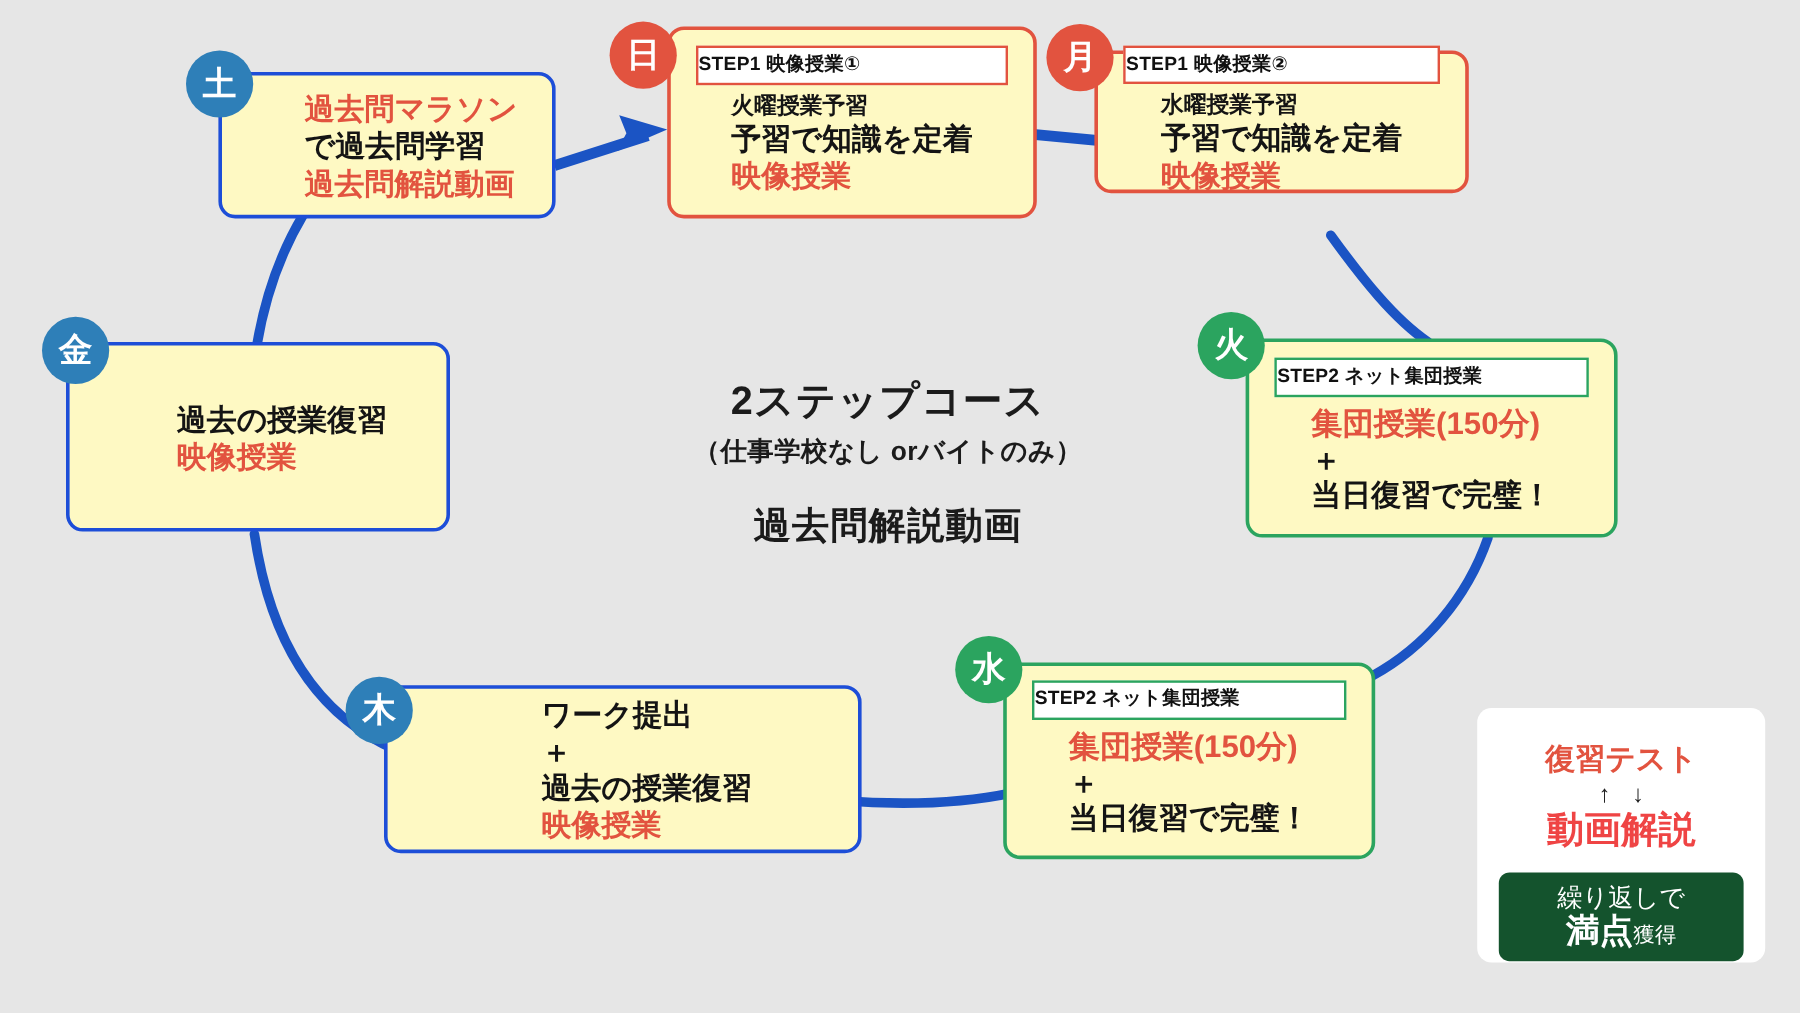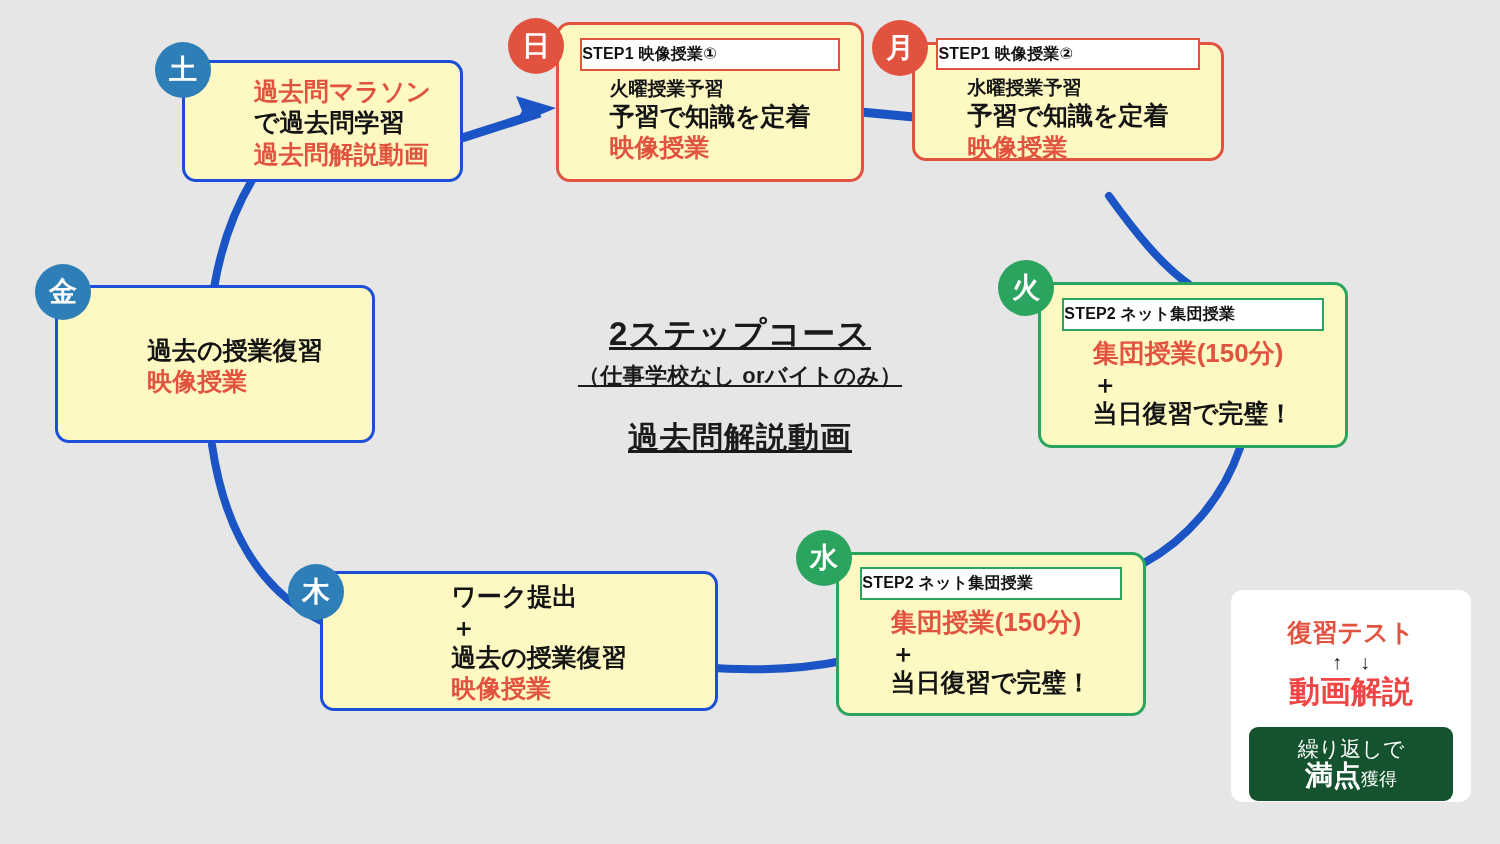--- a/index.html
+++ b/index.html
@@ -57,21 +57,21 @@
     line-height:1;
   }
   .badge.blue{background:#2E7FB8;}
   .badge.red{background:#E2533F;}
   .badge.green{background:#2BA45F;}
 
   
   #center-title{
     position:absolute;z-index:4;
     left:520px;top:312px;width:440px;
-    text-align:center;color:#1b1b1b;text-decoration:underline;
+    text-align:center;color:#1b1b1b;
   }
   #center-title .ct-1{font-size:33px;font-weight:bold;letter-spacing:1px;}
   #center-title .ct-2{font-size:22px;font-weight:bold;margin-top:4px;letter-spacing:.4px;}
   #center-title .ct-3{font-size:31px;font-weight:bold;margin-top:26px;letter-spacing:1px;}
 
   
   #legend{
     position:absolute;z-index:4;
     left:1231px;top:590px;width:240px;height:212px;
     background:#ffffff;border-radius:12px;

